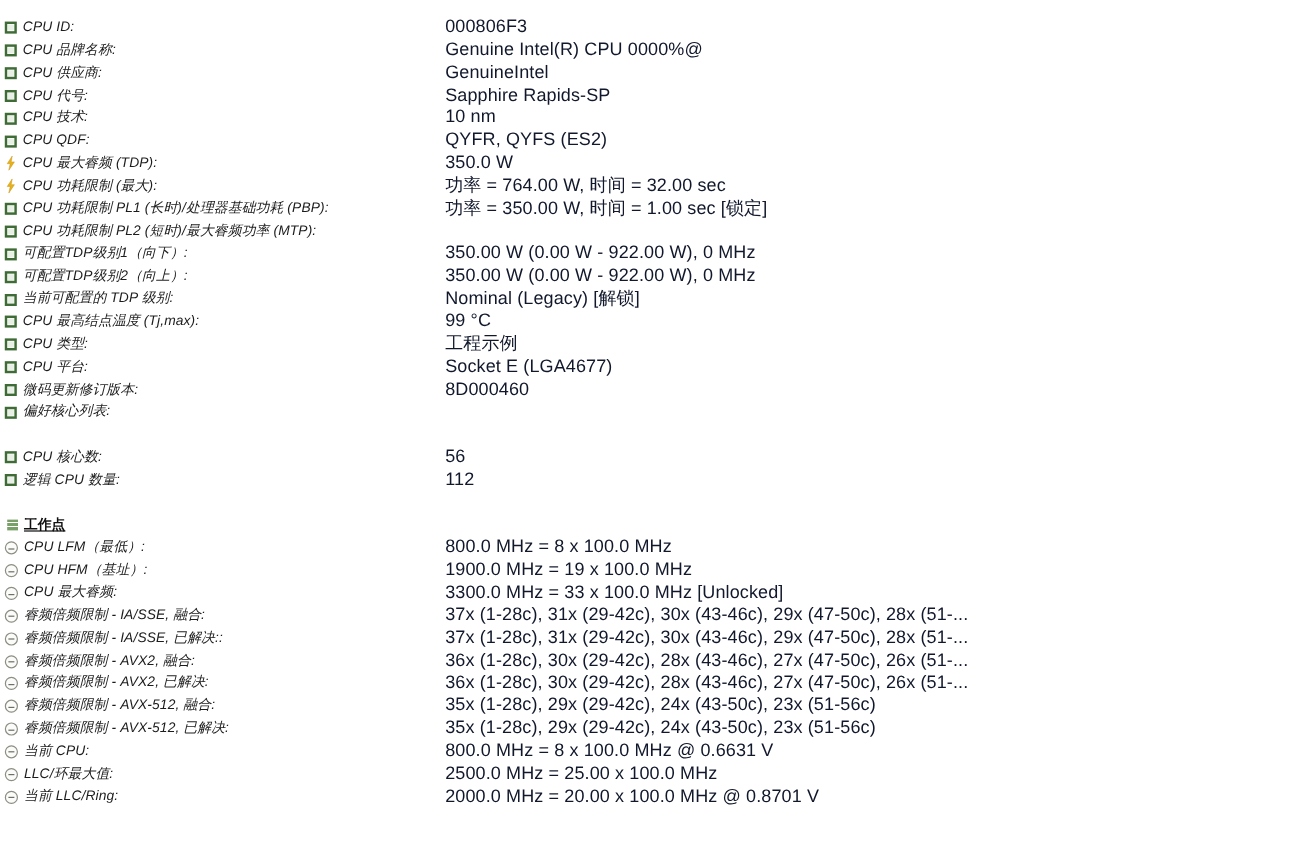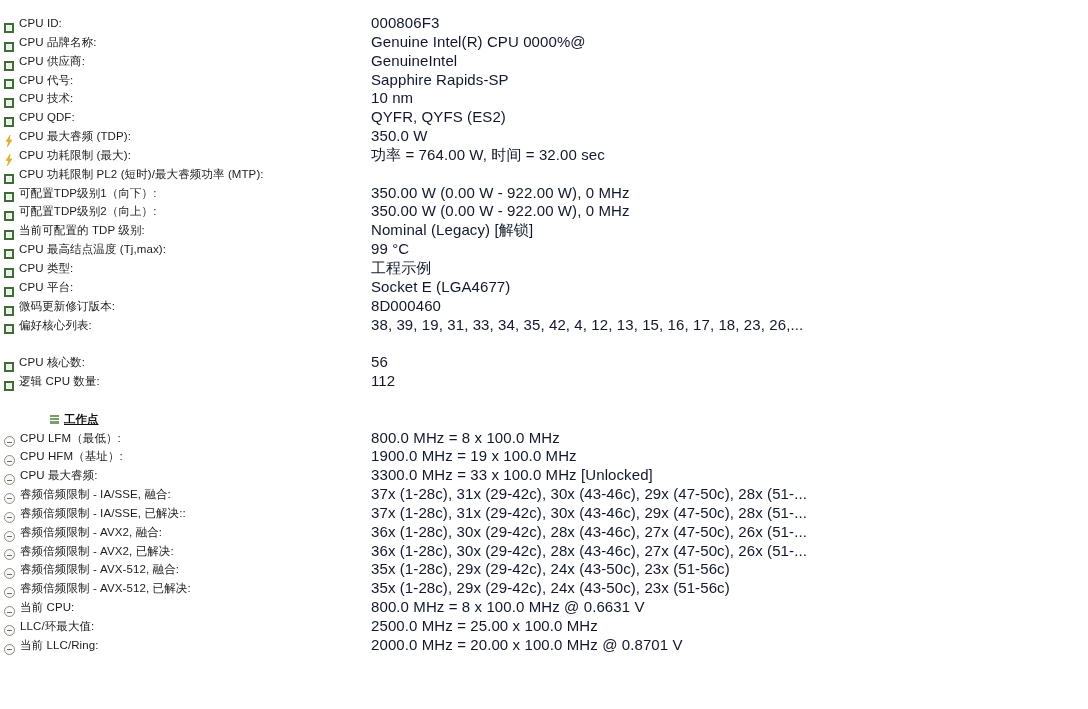--- a/index.html
+++ b/index.html
@@ -29,22 +29,23 @@
     height: 18.85px;
     line-height: 18.85px;
     white-space: nowrap;
   }
 
   .label {
     position: absolute;
     left: 4px;
     top: 0;
     display: flex;
-    align-items: flex-end;
-    height: 18.85px;
+    align-items: center;
+    height: 18.85px;
+    font-style: italic;
   }
 
   .label .txt {
     color: #1c1c1c;
     font-size: 11.5px;
     letter-spacing: 0.1px;
   }
 
   .value {
     position: absolute;
@@ -109,21 +110,20 @@
         #ffffff 5px, #ffffff 6px,
         #7aa06a 6px, #7aa06a 9px);
     border: 0;
   }
 
   
   .group-row {
     position: relative;
     height: 18.85px;
     line-height: 18.85px;
-    margin-left: 44px;
   }
   .group-label {
     position: absolute;
     left: 6px;
     top: 0;
     display: flex;
     align-items: center;
     height: 18.85px;
   }
   .group-label .txt {
@@ -197,20 +197,27 @@
         <span class="ico ico-bolt"><svg width="10" height="12" viewBox="0 0 10 12" xmlns="http://www.w3.org/2000/svg">
             <path d="M6.2 0 L2.0 6.4 L4.5 6.4 L3.3 12 L8.0 4.9 L5.3 4.9 Z" fill="#e8b317" stroke="#c8921a" stroke-width="0.4"></path>
           </svg></span>
         <span class="txt">CPU 功耗限制 (最大):</span>
       </div>
       <div class="value">功率 = 764.00 W, 时间 = 32.00 sec</div>
     </div>
     <div class="row">
       <div class="label">
         <span class="ico ico-square"></span>
+        <span class="txt">CPU 功耗限制 PL1 (长时)/处理器基础功耗 (PBP):</span>
+      </div>
+      <div class="value">功率 = 350.00 W, 时间 = 1.00 sec [锁定]</div>
+    </div>
+    <div class="row">
+      <div class="label">
+        <span class="ico ico-square"></span>
         <span class="txt">CPU 功耗限制 PL2 (短时)/最大睿频功率 (MTP):</span>
       </div>
     </div>
     <div class="row">
       <div class="label">
         <span class="ico ico-square"></span>
         <span class="txt">可配置TDP级别1（向下）:</span>
       </div>
       <div class="value">350.00 W (0.00 W - 922.00 W), 0 MHz</div>
     </div>
@@ -254,21 +261,20 @@
         <span class="ico ico-square"></span>
         <span class="txt">微码更新修订版本:</span>
       </div>
       <div class="value">8D000460</div>
     </div>
     <div class="row">
       <div class="label">
         <span class="ico ico-square"></span>
         <span class="txt">偏好核心列表:</span>
       </div>
-      <div class="value">38, 39, 19, 31, 33, 34, 35, 42, 4, 12, 13, 15, 16, 17, 18, 23, 26,...</div>
     </div>
     <div class="spacer"></div>
     <div class="row">
       <div class="label">
         <span class="ico ico-square"></span>
         <span class="txt">CPU 核心数:</span>
       </div>
       <div class="value">56</div>
     </div>
     <div class="row">

